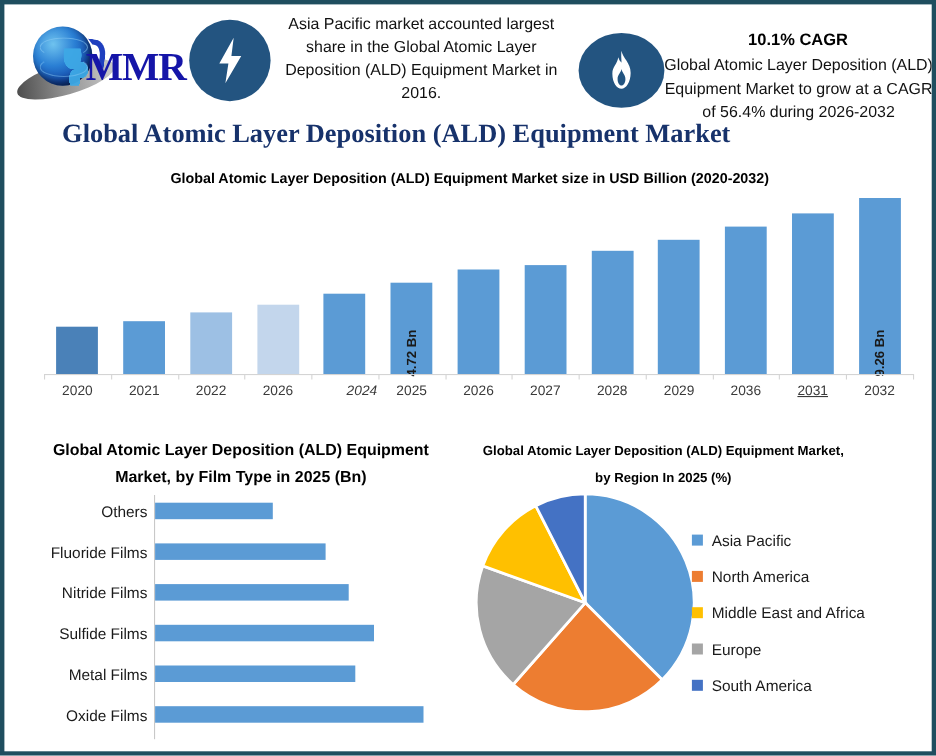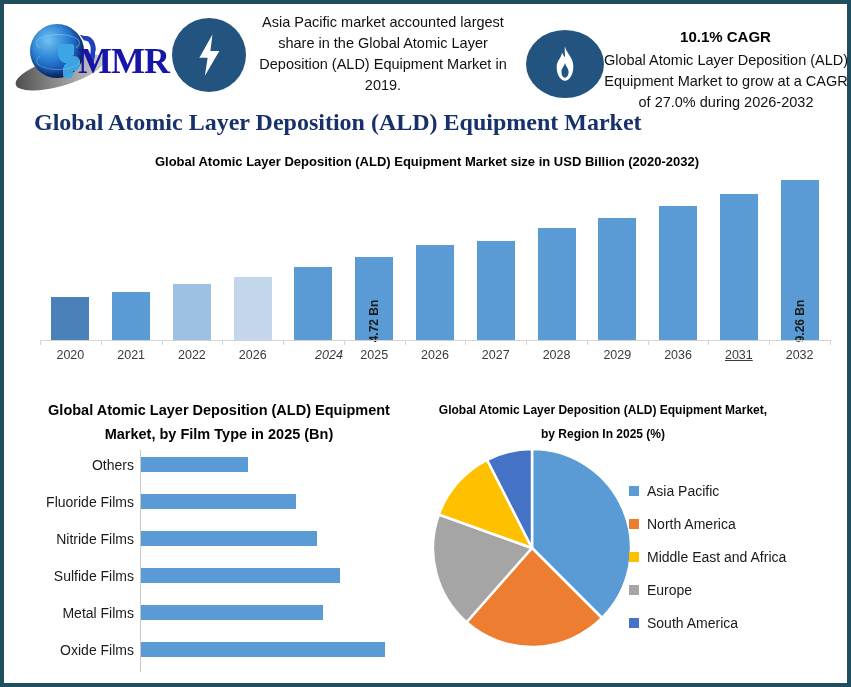--- a/index.html
+++ b/index.html
@@ -80,21 +80,21 @@
     position: absolute; left: 600px; top: 24px; width: 243px;
     text-align: center; font-size: 15px; font-weight: bold; color: #000;
   }
   #cagr-body {
     position: absolute; left: 598px; top: 46px; width: 248px;
     text-align: center; font-size: 14.5px; line-height: 21px; color: #111;
   }
 
   #main-title {
     position: absolute; left: 30px; top: 105px; width: 630px;
-    text-align: left;
+    text-align: right;
     font-family: "Liberation Serif", serif;
     font-size: 24px; font-weight: bold; color: #17326b;
   }
 
   
   #col-chart { position: absolute; left: 18px; top: 148px; width: 812px; height: 225px; }
   #col-title {
     position: absolute; left: 85px; top: 0; width: 640px;
     text-align: center; font-size: 13px; font-weight: bold; color: #000; line-height: 19px;
   }
@@ -168,31 +168,31 @@
       <div id="logo-hook"></div>
       <div id="logo-text">MMR</div>
     </div>
 
     <div class="badge-circle" id="bolt-badge">
       <svg width="34" height="44" viewBox="0 0 24 32" aria-hidden="true">
         <path d="M14.5 1 L5 18 L11 18 L9 31 L19.5 13 L13 13 Z" fill="#ffffff"></path>
       </svg>
     </div>
 
-    <div class="header-text" id="header-text-left">Asia Pacific market accounted largest share in the Global Atomic Layer Deposition (ALD) Equipment Market in 2019.</div>
+    <div class="header-text" id="header-text-left">Asia Pacific market accounted largest share in the Global Atomic Layer Deposition (ALD) Equipment Market in 2016.</div>
 
     <div class="badge-circle" id="flame-badge">
       <svg width="30" height="38" viewBox="0 0 24 32" aria-hidden="true">
         <path d="M12 1 C13 7 19 10 19 18 C19 25 15.5 30 12 30 C8.5 30 5 25.5 5 18.5 C5 13 9 11 9.5 6 C10.5 9 12 10 12 10 C12 7 11.5 4 12 1 Z" fill="#ffffff"></path>
         <path d="M12 15 C12.6 18 15 19.5 15 22.5 C15 25.5 13.6 27.5 12 27.5 C10.4 27.5 9 25.5 9 22.5 C9 19.5 11.4 18 12 15 Z" fill="#235480"></path>
       </svg>
     </div>
 
     <div id="cagr-head">10.1% CAGR</div>
-    <div id="cagr-body">Global Atomic Layer Deposition (ALD) Equipment Market to grow at a CAGR of 27.0% during 2026-2032</div>
+    <div id="cagr-body">Global Atomic Layer Deposition (ALD) Equipment Market to grow at a CAGR of 56.4% during 2026-2032</div>
   </div>
 
   <div id="main-title">Global Atomic Layer Deposition (ALD) Equipment Market</div>
 
   <div id="col-chart">
     <div id="col-title">Global Atomic Layer Deposition (ALD) Equipment Market size in USD Billion (2020-2032)</div>
     <div id="col-plot">
         <div class="col-bar-slot" style="left: 0px; width: 60.7692px;">
           <div class="col-bar" style="height: 43px; background: rgb(74, 129, 184); left: 11.3846px;"></div>
         </div>

